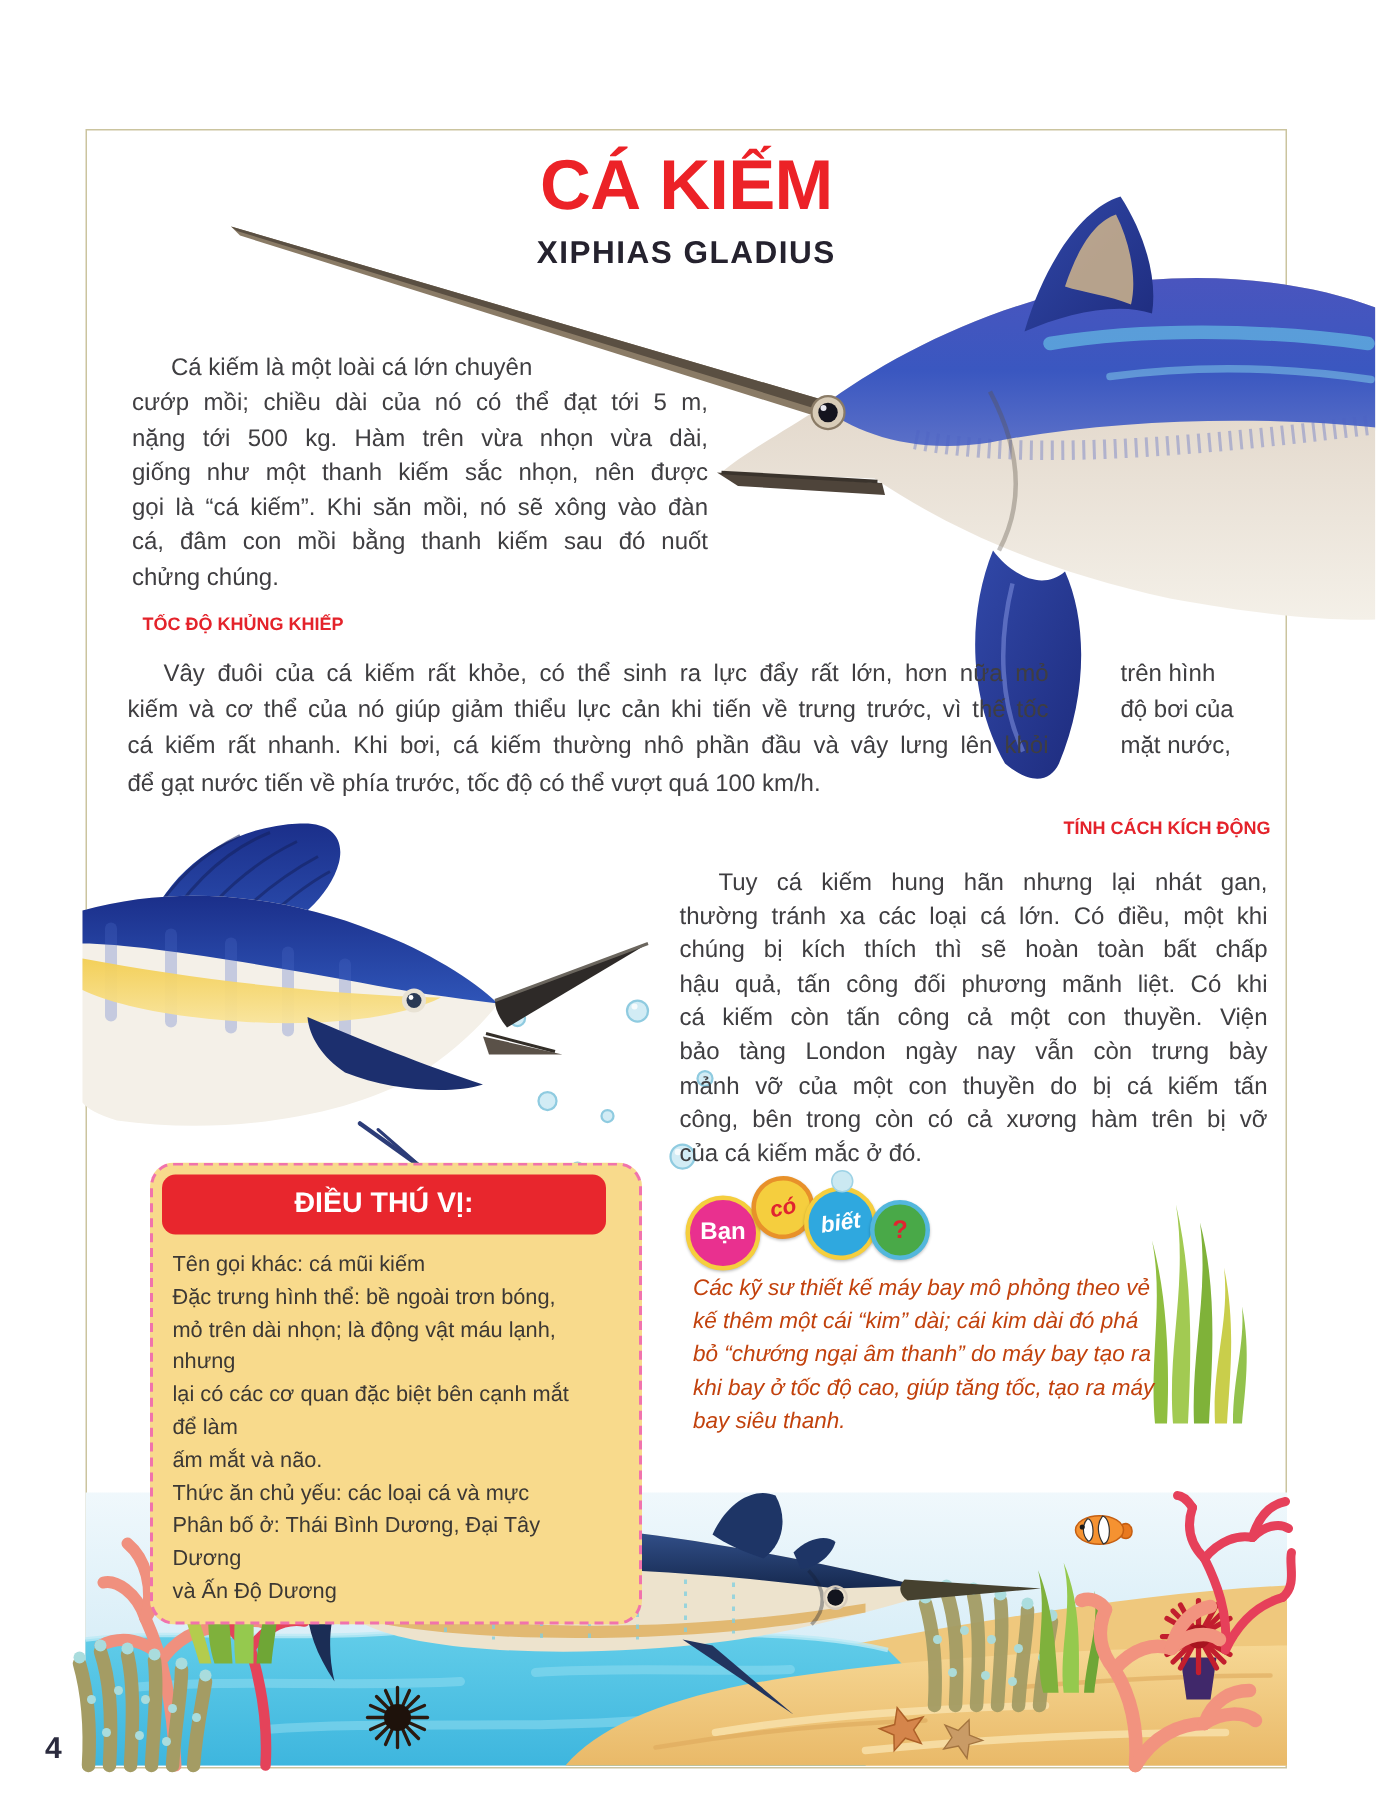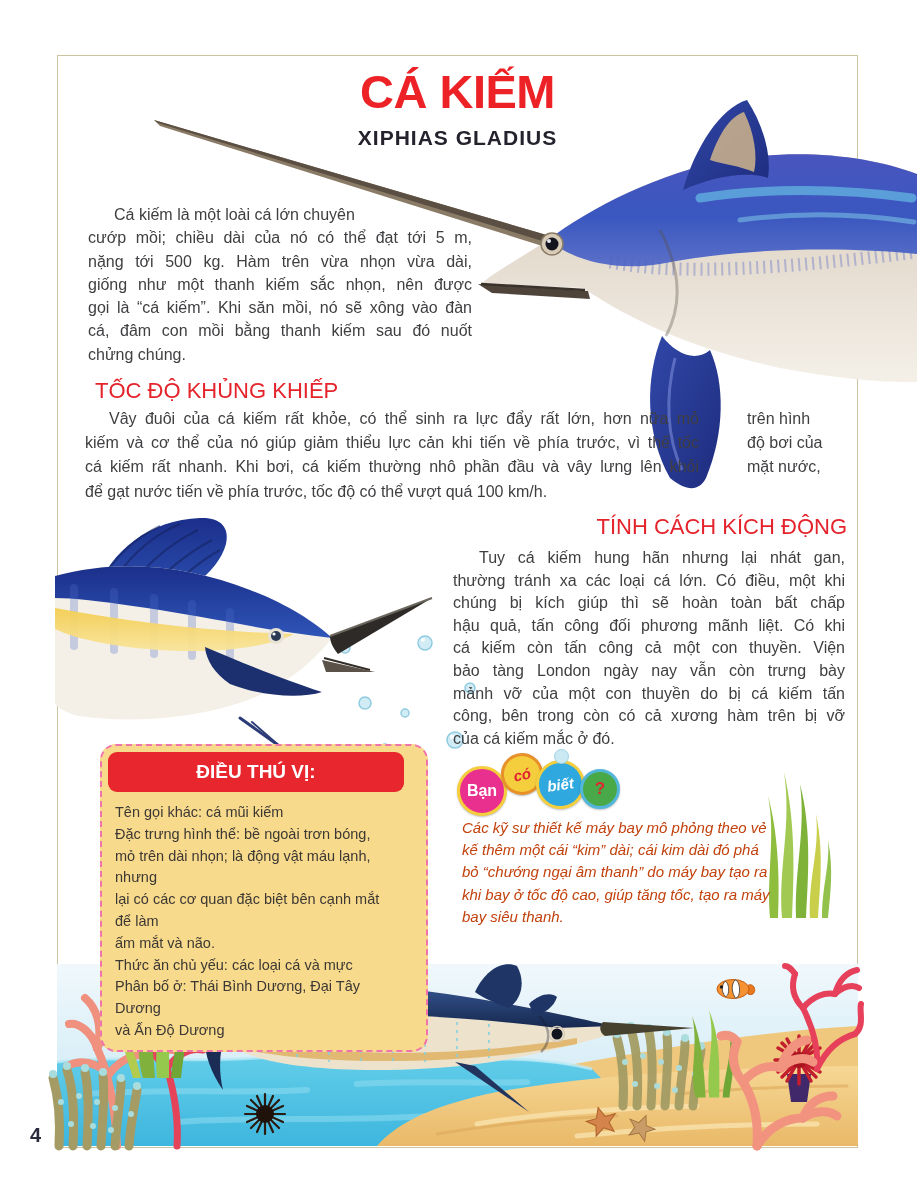--- a/index.html
+++ b/index.html
@@ -1,26 +1,26 @@
 <!DOCTYPE html>
 <html><head>
 <meta charset="utf-8">
 <style>
   html,body{margin:0;padding:0;background:#fff;}
   .page{position:relative;width:917px;height:1200px;background:#fff;overflow:hidden;
         font-family:"Liberation Sans","DejaVu Sans",sans-serif;color:#3F3E41;}
-  .abs{position:absolute;}
+  .abs{position:absolute;margin-top:31px;}
   
   .frame{left:57px;top:55px;width:799px;height:1091px;border:1.5px solid #CBC49F;z-index:1;}
   
   .title{left:57px;top:64px;width:801px;text-align:center;font-size:47px;font-weight:bold;
          color:#EC2227;letter-spacing:-.5px;z-index:4;}
   .subtitle{left:57px;top:126px;width:801px;text-align:center;font-size:21px;font-weight:bold;
             color:#25222E;letter-spacing:1px;z-index:4;}
-  .h-red{font-size:22px;font-weight:normal;color:#E4232B;z-index:5;}
+  .h-red{font-size:12px;font-weight:bold;color:#E4232B;z-index:5;}
   
   .tline{font-size:16px;line-height:23.3px;text-align:justify;text-align-last:justify;}
   .intro{left:88px;top:203px;width:384px;z-index:5;}
   .intro .tline:first-child{text-align-last:left;text-indent:26px;}
   .intro .tline:last-child{text-align-last:left;}
   .p-speed{left:85px;top:407px;width:762px;z-index:5;}
   .p-speed .tline{line-height:24.2px;position:relative;}
   .p-speed .tline:first-child .seg-l{text-indent:24px;}
   .p-speed .tline:last-child{text-align-last:left;}
   .seg-l{display:inline-block;width:614px;text-align:justify;text-align-last:justify;vertical-align:top;}
@@ -417,30 +417,30 @@
       <div class="tline">nặng tới 500 kg. Hàm trên vừa nhọn vừa dài,</div>
       <div class="tline">giống như một thanh kiếm sắc nhọn, nên được</div>
       <div class="tline">gọi là “cá kiếm”. Khi săn mồi, nó sẽ xông vào đàn</div>
       <div class="tline">cá, đâm con mồi bằng thanh kiếm sau đó nuốt</div>
       <div class="tline">chửng chúng.</div>
     </div>
 
   <div class="abs h-red h-speed">TỐC ĐỘ KHỦNG KHIẾP</div>
   <div class="abs p-speed">
       <div class="tline"><span class="seg-l">Vây đuôi của cá kiếm rất khỏe, có thể sinh ra lực đẩy rất lớn, hơn nữa mỏ</span><span class="seg-r">trên hình</span></div>
-      <div class="tline"><span class="seg-l">kiếm và cơ thể của nó giúp giảm thiểu lực cản khi tiến về phía trước, vì thế tốc</span><span class="seg-r">độ bơi của</span></div>
+      <div class="tline"><span class="seg-l">kiếm và cơ thể của nó giúp giảm thiểu lực cản khi tiến về trưng trước, vì thế tốc</span><span class="seg-r">độ bơi của</span></div>
       <div class="tline"><span class="seg-l">cá kiếm rất nhanh. Khi bơi, cá kiếm thường nhô phần đầu và vây lưng lên khỏi</span><span class="seg-r">mặt nước,</span></div>
       <div class="tline">để gạt nước tiến về phía trước, tốc độ có thể vượt quá 100 km/h.</div>
     </div>
 
   <div class="abs h-red h-temper">TÍNH CÁCH KÍCH ĐỘNG</div>
   <div class="abs p-temper">
       <div class="tline">Tuy cá kiếm hung hãn nhưng lại nhát gan,</div>
       <div class="tline">thường tránh xa các loại cá lớn. Có điều, một khi</div>
-      <div class="tline">chúng bị kích giúp thì sẽ hoàn toàn bất chấp</div>
+      <div class="tline">chúng bị kích thích thì sẽ hoàn toàn bất chấp</div>
       <div class="tline">hậu quả, tấn công đối phương mãnh liệt. Có khi</div>
       <div class="tline">cá kiếm còn tấn công cả một con thuyền. Viện</div>
       <div class="tline">bảo tàng London ngày nay vẫn còn trưng bày</div>
       <div class="tline">mảnh vỡ của một con thuyền do bị cá kiếm tấn</div>
       <div class="tline">công, bên trong còn có cả xương hàm trên bị vỡ</div>
       <div class="tline">của cá kiếm mắc ở đó.</div>
     </div>
 
   <div class="abs factbox">
     <div class="hdr">ĐIỀU THÚ VỊ:</div>

